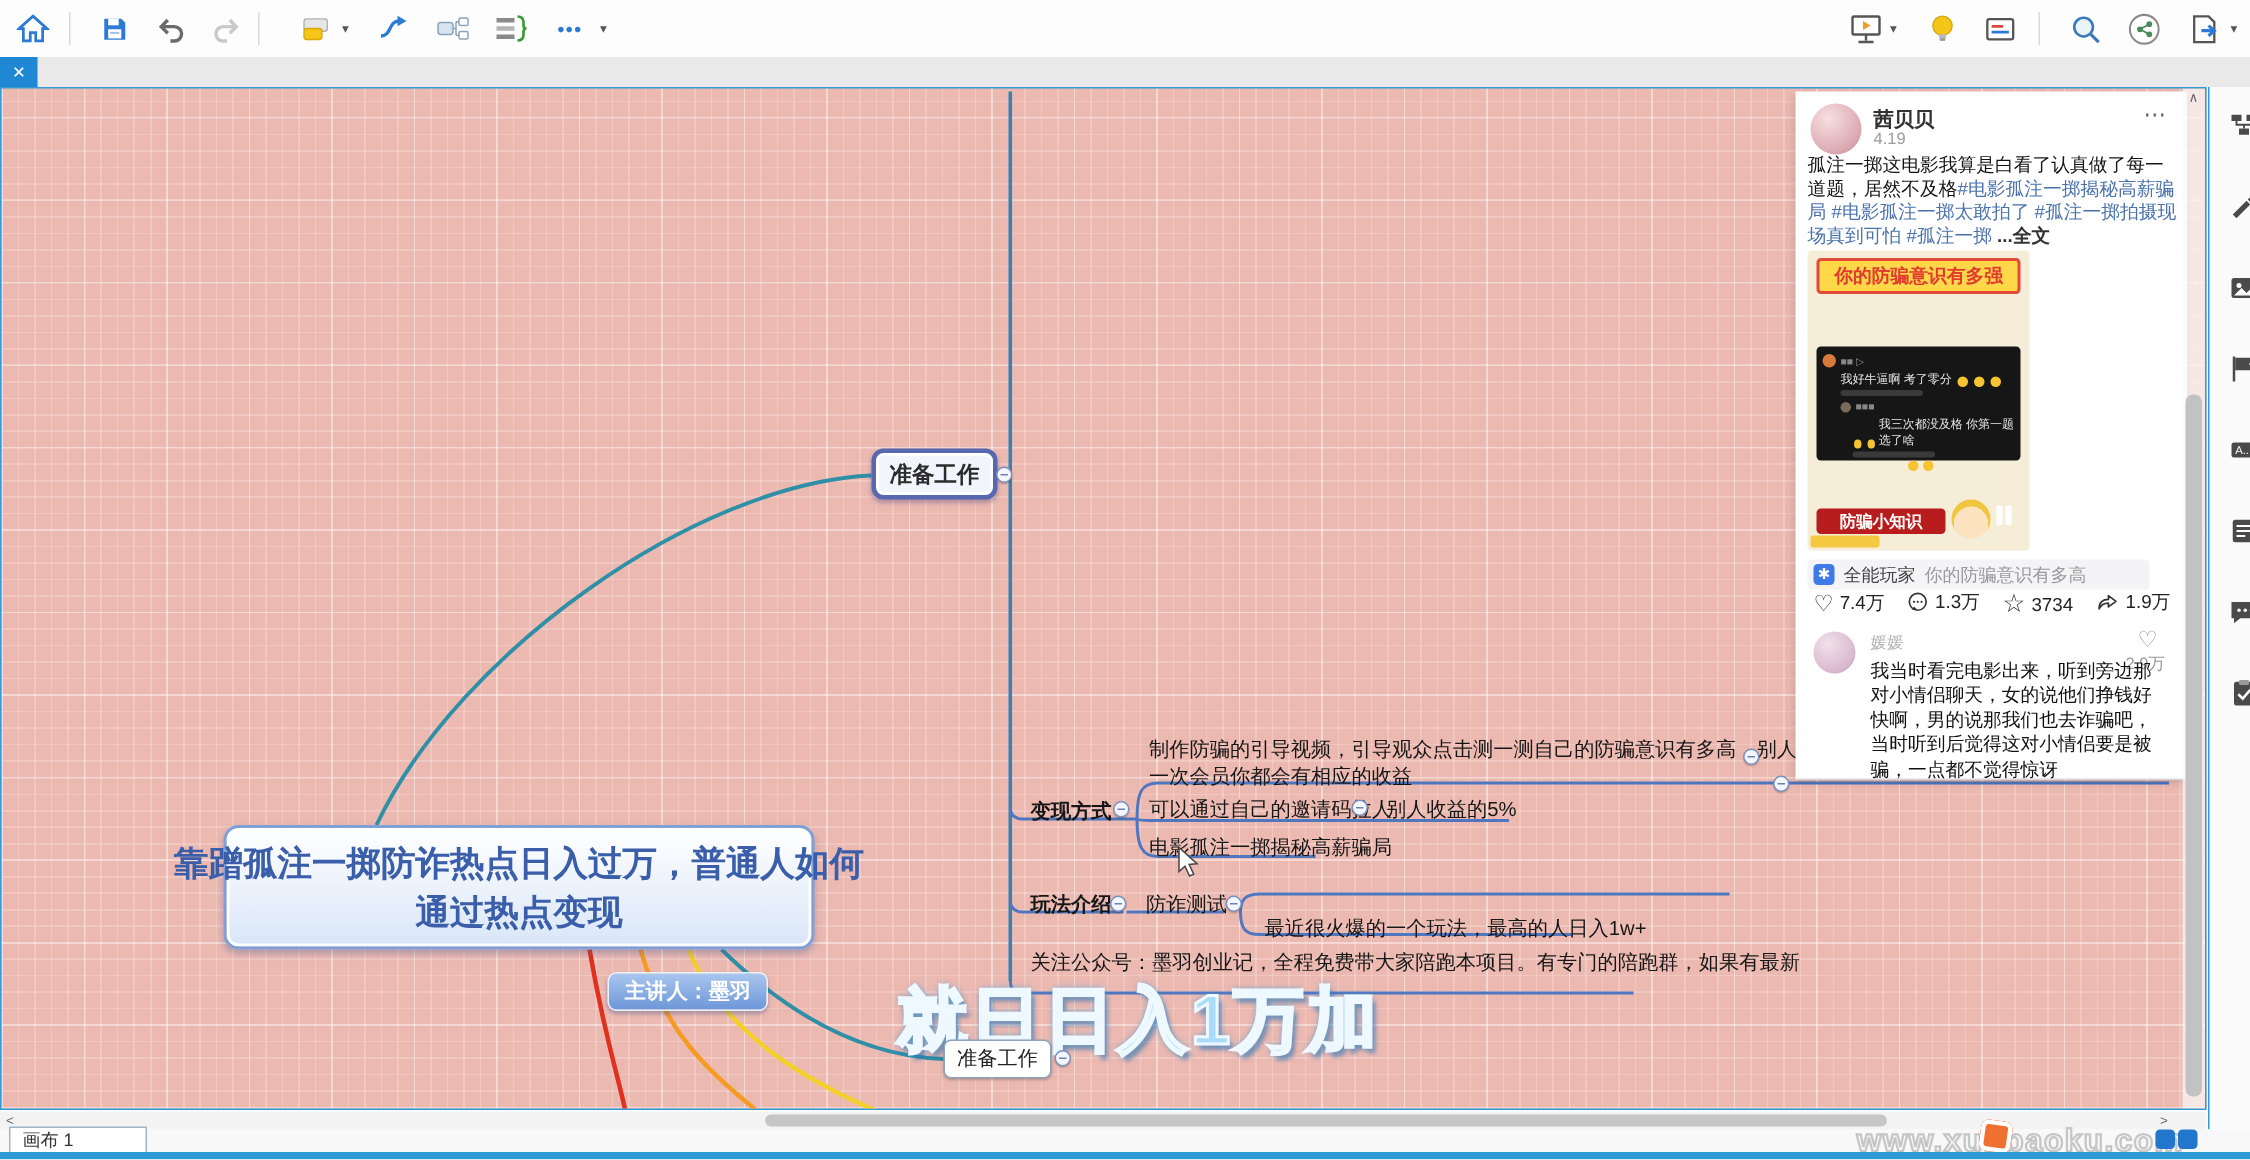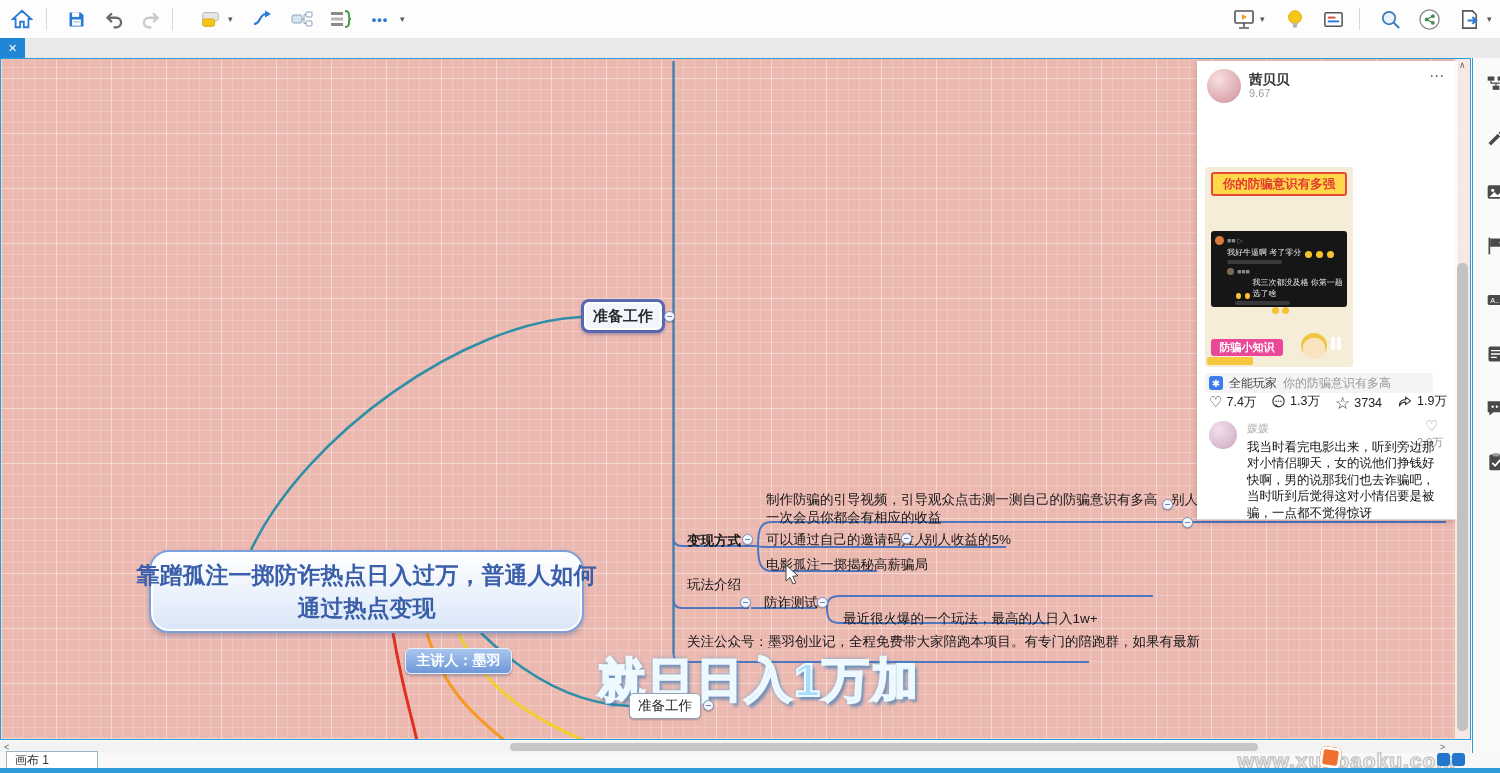--- a/index.html
+++ b/index.html
@@ -32,22 +32,22 @@
   svg.lines{position:absolute;left:0;top:0;pointer-events:none;}
 
   .node-text{position:absolute;font-size:13.5px;color:#161616;white-space:nowrap;}
   .collapse{position:absolute;width:11px;height:11px;border-radius:50%;background:#f3f7fd;
             border:1px solid #7a90bd;box-sizing:border-box;box-shadow:0 1px 1px rgba(0,0,0,.2);}
   .collapse::after{content:"";position:absolute;left:2px;right:2px;top:4px;height:1px;background:#6c84b4;}
 
   .intro-box{left:580px;top:240px;width:84px;height:34px;background:#f2f6fc;border:3px solid #5868b0;
     border-radius:8px;box-sizing:border-box;display:flex;align-items:center;justify-content:center;
     font-size:15px;font-weight:bold;color:#2c2c2c;box-shadow:0 2px 3px rgba(60,60,120,.35), inset 0 0 0 2px #fff;}
-  .central-box{left:148px;top:491px;width:435px;height:83px;background:linear-gradient(#ffffff,#d9e6f8);
-    border:2.5px solid #7e9fd8;border-radius:20px;box-sizing:border-box;display:flex;flex-direction:column;
+  .central-box{left:148px;top:491px;width:394px;height:83px;background:linear-gradient(#ffffff,#d9e6f8);
+    border:2.5px solid #7e9fd8;border-radius:10px;box-sizing:border-box;display:flex;flex-direction:column;
     align-items:center;justify-content:center;box-shadow:0 3px 5px rgba(70,90,140,.35), inset 0 0 0 2px #fff;}
   .central-box div{font-size:23px;font-weight:bold;color:#3a5ea9;line-height:33px;white-space:nowrap;}
   .presenter{left:404px;top:589px;width:107px;height:26px;background:linear-gradient(#a9c6ef,#6d97d8);
     border:1px solid #e9f1fb;border-radius:6px;box-sizing:border-box;display:flex;align-items:center;justify-content:center;
     font-size:14px;font-weight:bold;color:#fff;box-shadow:0 2px 3px rgba(60,80,130,.4);}
   .prep-box{left:628px;top:634px;width:72px;height:26px;background:#fff;border:1.5px solid #8fa3b8;border-radius:5px;
     box-sizing:border-box;display:flex;align-items:center;justify-content:center;font-size:13.5px;color:#222;
     box-shadow:0 1px 2px rgba(0,0,0,.25);}
   .overlay-text{left:597px;top:578px;font-size:47px;font-weight:bold;color:#a8dcf8;letter-spacing:2px;
     -webkit-text-stroke:2px #eef8ff;white-space:nowrap;
@@ -65,21 +65,21 @@
   .thumb{left:8px;top:106px;width:148px;height:200px;background:#f6edd8;border-radius:3px;overflow:hidden;}
   .banner{position:absolute;left:6px;top:5px;width:136px;height:24px;background:#ffd84a;border:2px solid #e24a3a;
     border-radius:3px;box-sizing:border-box;display:flex;align-items:center;justify-content:center;
     font-size:12.5px;font-weight:bold;color:#e23c30;white-space:nowrap;}
   .blackbox{position:absolute;left:6px;top:64px;width:136px;height:76px;background:#161616;border-radius:3px;
     padding:5px 4px;box-sizing:border-box;font-size:8px;color:#e8e8e8;}
   .bb-row{display:flex;align-items:flex-end;gap:3px;margin-bottom:2px;}
   .bb-av{width:9px;height:9px;border-radius:50%;flex:0 0 auto;}
   .bb-meta{width:55px;height:4px;background:#3a3a3a;border-radius:2px;margin:2px 0 4px 12px;}
   .dot{display:inline-block;width:7px;height:7px;border-radius:50%;background:#f6c332;margin-left:1px;vertical-align:middle;}
-  .ribbon{position:absolute;left:6px;top:172px;width:72px;height:17px;background:#ec4899;border-radius:3px;
+  .ribbon{position:absolute;left:6px;top:172px;width:86px;height:17px;background:#b91c1c;border-radius:3px;
     display:flex;align-items:center;justify-content:center;font-size:11px;font-weight:bold;color:#fff;}
   .mini-tag{position:absolute;left:2px;top:190px;width:46px;height:8px;background:#f6c840;border-radius:2px;}
   .pausebar{position:absolute;top:170px;width:3.5px;height:13px;background:#fff;border-radius:1px;}
   .cartoon{position:absolute;left:96px;top:166px;width:26px;height:26px;border-radius:50%;
     background:radial-gradient(circle at 50% 62%,#fbe3c0 55%,#f0c63e 56%);}
   .tagrow{left:8px;top:312px;width:228px;height:20px;background:#f4f4f6;border-radius:3px;display:flex;align-items:center;gap:6px;padding:0 4px;box-sizing:border-box;}
   .tag-ic{width:14px;height:14px;background:#3e7be8;border-radius:3px;color:#fff;font-size:10px;display:flex;align-items:center;justify-content:center;}
   .stats{left:8px;top:332px;width:246px;height:22px;}
   .stat{position:absolute;top:0;display:flex;align-items:center;gap:4px;font-size:12.5px;color:#222;}
   .glyph{font-size:15px;color:#333;font-family:"DejaVu Sans",sans-serif;}
@@ -262,21 +262,21 @@
     <div class="node-text" style="left:765px;top:432px">制作防骗的引导视频，引导观众点击测一测自己的防骗意识有多高，别人测一次或者充</div>
     <div class="node-text" style="left:765px;top:450px">一次会员你都会有相应的收益</div>
     <div class="collapse" style="left:1161px;top:440px"></div>
     <div class="collapse" style="left:1181px;top:458px"></div>
 
     <div class="node-text" style="left:765px;top:472px">可以通过自己的邀请码拉人</div>
     <div class="collapse" style="left:900px;top:474px"></div>
     <div class="node-text" style="left:923px;top:472px">别人收益的5%</div>
     <div class="node-text" style="left:765px;top:497px">电影孤注一掷揭秘高薪骗局</div>
 
-    <div class="node-text" style="left:686px;top:517px;font-weight:normal">玩法介绍</div>
+    <div class="node-text" style="left:686px;top:535px;font-weight:bold">玩法介绍</div>
     <div class="collapse" style="left:739px;top:538px"></div>
     <div class="node-text" style="left:763px;top:535px">防诈测试</div>
     <div class="collapse" style="left:816px;top:538px"></div>
     <div class="node-text" style="left:842px;top:551px">最近很火爆的一个玩法，最高的人日入1w+</div>
 
     <div class="node-text" style="left:686px;top:574px">关注公众号：墨羽创业记，全程免费带大家陪跑本项目。有专门的陪跑群，如果有最新</div>
 
     <div class="abs overlay-text">就日日入1万加</div>
 
     <div class="abs prep-box">准备工作</div>
@@ -284,23 +284,26 @@
 
     <div class="collapse" style="left:1443px;top:185px"></div>
 
     <svg class="abs" style="left:784px;top:505px" width="15" height="21" viewBox="0 0 15 21">
       <path d="M1,1 L1,17 L5,13.5 L8,20 L10.8,18.8 L7.8,12.3 L13,11.8 Z" fill="#fff" stroke="#444" stroke-width="1"></path>
     </svg>
 
     <div class="abs panel">
       <div class="abs avatar" style="left:10px;top:8px;width:34px;height:34px"></div>
       <div class="abs p-name" style="left:52px;top:10px">茜贝贝</div>
-      <div class="abs p-date" style="left:52px;top:26px">9.67</div>
+      <div class="abs p-date" style="left:52px;top:26px">4.19</div>
       <div class="abs p-more" style="left:232px;top:6px">⋯</div>
 
+      <p class="abs post-text" style="margin:0">
+        <span>孤注一掷这电影我算是白看了认真做了每一道题，居然不及格</span><span class="hashtag">#电影孤注一掷揭秘高薪骗局 #电影孤注一掷太敢拍了 #孤注一掷拍摄现场真到可怕 #孤注一掷 </span><span style="color:#333;font-weight:bold">...全文</span>
+      </p>
 
       <div class="abs thumb">
         <div class="banner">你的防骗意识有多强</div>
         <div class="blackbox">
           <div class="bb-row">
               <span class="bb-av" style="background:#d87b3a"></span>
               <span style="color:#888;font-size:7px">■■ ▷</span>
             </div>
           <div class="bb-row" style="margin-left:12px">
               <span>我好牛逼啊 考了零分</span>

